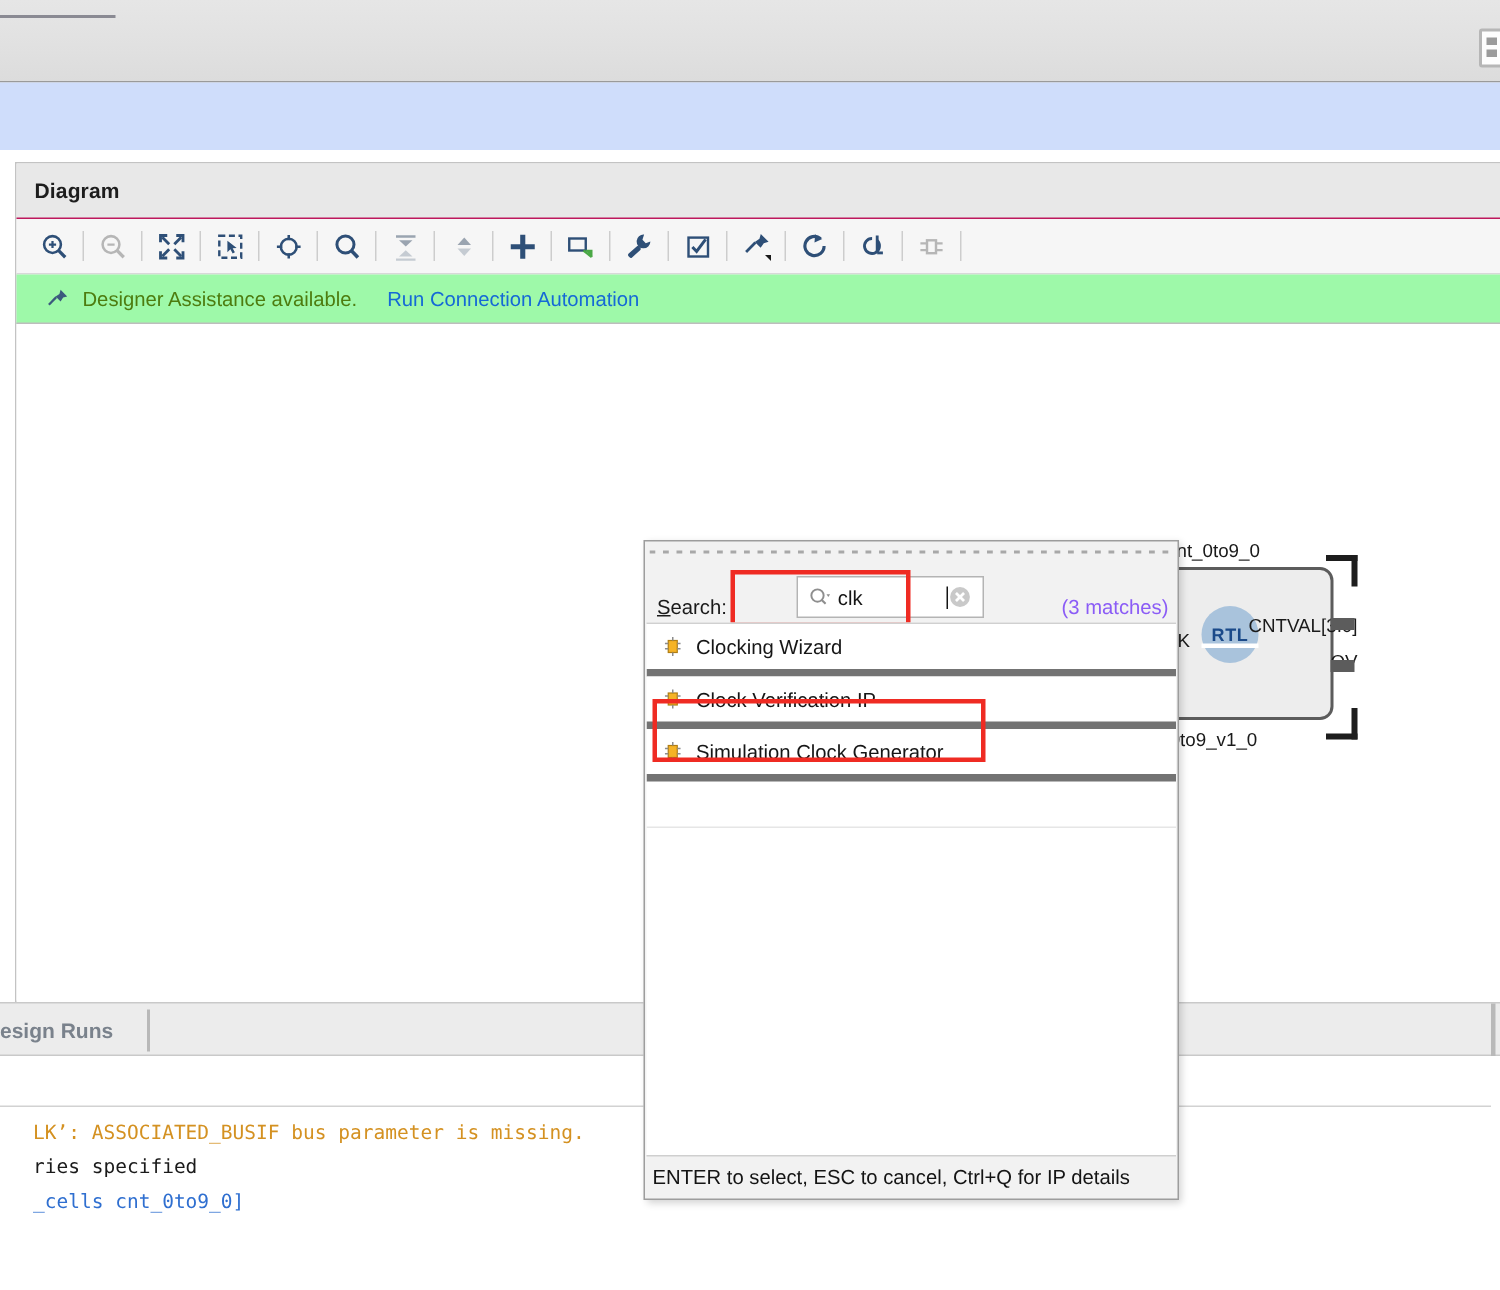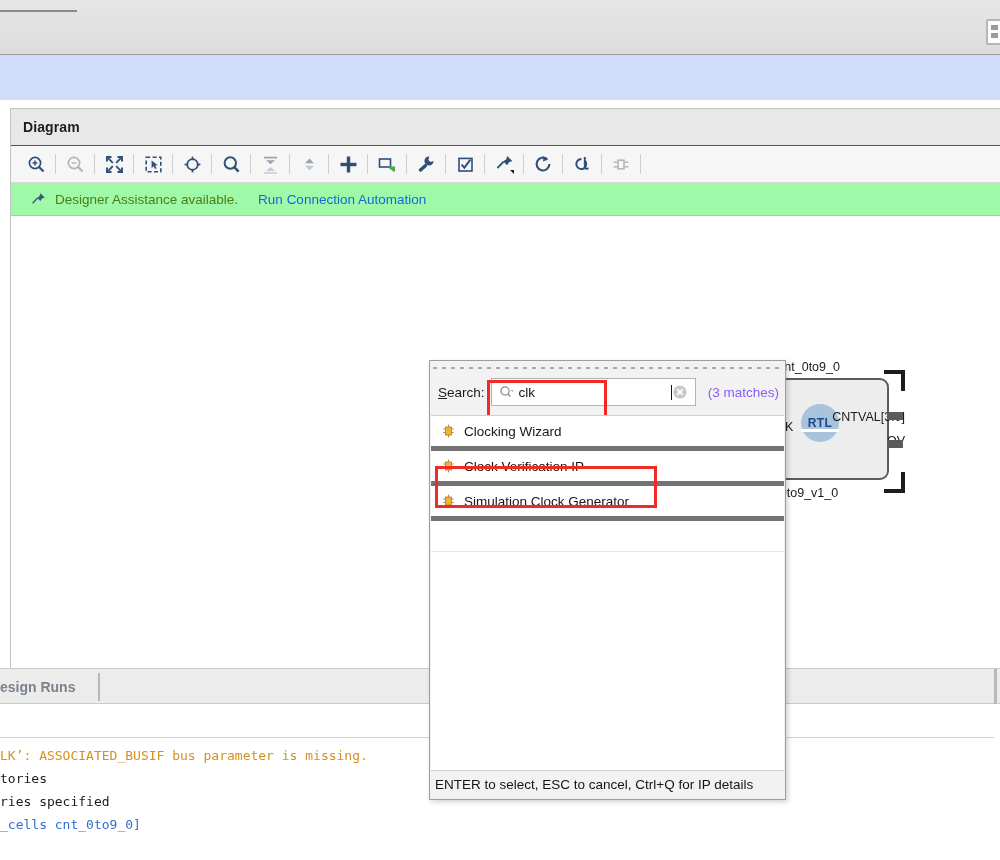--- a/index.html
+++ b/index.html
@@ -280,21 +280,21 @@
     box-sizing: border-box;
   }
   #console-lines {
     position: absolute;
     left: 0; top: 40px;
     width: 1000px;
     font-family: "DejaVu Sans Mono", monospace;
     font-size: 13px;
     line-height: 23px;
   }
-  .cl { white-space: pre; padding-left: 0; }
+  .cl { white-space: pre; padding-left: 0; margin-left: 22px; }
   .cl-warn  { color: #d49121; }
   .cl-plain { color: #1a1a1a; }
   .cl-link  { color: #2f6fd0; }
 
   
   #ip-popup {
     position: absolute;
     left: 429px; top: 360px;
     width: 357px; height: 440px;
     background: #f2f2f2;
@@ -312,22 +312,23 @@
       transparent 4px, transparent 9px
     );
     background-position: 0 4px;
     background-size: 9px 2px;
     background-repeat: repeat-x;
   }
   #ip-search-row {
     position: relative;
     height: 40px;
     display: flex;
-    align-items: center;
+    align-items: flex-end;
     padding: 0 6px 0 8px;
+    gap: 40px;
   }
   #ip-search-label {
     font-size: 13.5px;
     color: #1a1a1a;
     margin-right: 6px;
     white-space: nowrap;
   }
   #ip-search-label u { text-decoration: underline; }
   #ip-search-field {
     position: relative;
@@ -636,21 +637,20 @@
 <div id="bottom-tabstrip">
   <div id="bottom-tab-label">esign Runs</div>
   <div id="bottom-tab-divider"></div>
   <div id="tabstrip-right-edge"></div>
 </div>
 
 <div id="console-area">
   <div id="console-toolbar-strip"></div>
   <div id="console-lines">
     <div class="cl cl-warn">LK’: ASSOCIATED_BUSIF bus parameter is missing.</div>
-    <div class="cl cl-plain">tories</div>
     <div class="cl cl-plain">ries specified</div>
     <div class="cl cl-link">_cells cnt_0to9_0]</div>
   </div>
 </div>
 
 <div id="ip-popup">
 
   <div id="ip-popup-grip"></div>
 
   <div id="ip-search-row">

